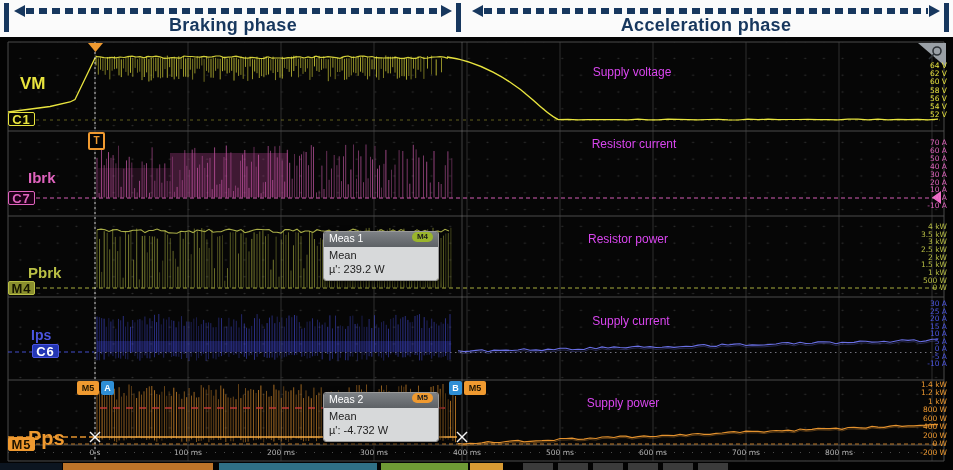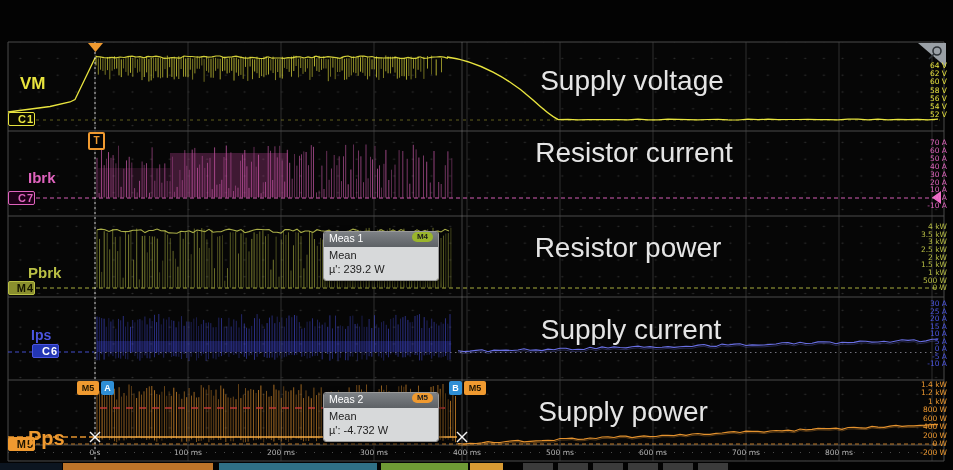--- a/index.html
+++ b/index.html
@@ -15,23 +15,23 @@
   .ah.l{left:0;border-right:11px solid #17375e}
   .ah.r{right:0;border-left:11px solid #17375e}
   .phase-label{position:absolute;top:15px;left:0;right:0;text-align:center;
                font-size:18px;font-weight:bold;color:#17375e;letter-spacing:.3px}
   
   .screen{position:absolute;left:8px;top:42px;width:936px;height:419px;background-color:#060606;
           background-image:radial-gradient(#2d2d2d .8px,transparent 1.15px);
           background-size:18.7px 16.8px;background-position:3px 8px}
   svg.traces{position:absolute;left:0;top:0;pointer-events:none}
   .chname{position:absolute;font-weight:bold;white-space:nowrap}
-  .annot{position:absolute;transform:translateX(-50%);color:#e5e5e5;font-size:28px;white-space:nowrap}
-  .badge{position:absolute;width:27px;height:14px;font-size:11px;font-weight:bold;line-height:13px;
-         text-align:right;border-radius:2px;letter-spacing:1px;box-sizing:border-box}
+  .annot{position:absolute;transform:translateX(-50%);color:#d946ef;font-size:12px;white-space:nowrap}
+  .badge{position:absolute;width:27px;height:14px;font-size:13px;font-weight:bold;line-height:13px;
+         text-align:center;border-radius:2px;letter-spacing:1px;box-sizing:border-box}
   .tbadge{position:absolute;left:88px;top:132px;width:13px;height:14px;border:2px solid #f09a30;
           color:#f09a30;font-size:10px;font-weight:bold;line-height:13px;text-align:center;
           background:#050505;border-radius:2px;box-sizing:content-box}
   .cbadge{position:absolute;height:14px;font-size:9px;font-weight:bold;line-height:14px;
           text-align:center;border-radius:2px}
   .sl{position:absolute;right:6px;font-size:7.5px;line-height:8px;white-space:nowrap;text-align:right;
       font-family:"DejaVu Sans",sans-serif}
   .tl{position:absolute;font-size:7.5px;color:#b3b3b3;transform:translateX(-50%);white-space:nowrap;
       font-family:"DejaVu Sans",sans-serif}
   .meas{position:absolute;width:114px;border:1px solid #9a9a9a;border-radius:3px;overflow:hidden;
@@ -41,20 +41,41 @@
   .meas-title{font-size:10.5px}
   .pill{border-radius:7px;font-size:8px;font-weight:bold;color:#1c1c1c;padding:0 5px;height:10px;line-height:10px}
   .meas-body{background:#d7d9da;color:#222;padding:1px 5px 3px;line-height:1.3;font-size:11px}
   .seg{position:absolute;top:463px;height:7px}
 </style>
 </head>
 <body>
 
 <div class="stage">
 
+  <div class="banner">
+    <div class="vbar" style="left:4px"></div>
+    <div class="vbar" style="left:456px"></div>
+    <div class="vbar" style="left:944px"></div>
+    <div class="phase" style="left:14px;width:438px">
+      <div>
+        <span class="ah l"></span>
+        <span class="dashline"></span>
+        <span class="ah r"></span>
+      </div>
+      <div class="phase-label">Braking phase</div>
+    </div>
+    <div class="phase" style="left:472px;width:468px">
+      <div>
+        <span class="ah l"></span>
+        <span class="dashline"></span>
+        <span class="ah r"></span>
+      </div>
+      <div class="phase-label">Acceleration phase</div>
+    </div>
+  </div>
 
   <div class="screen"></div>
 
   <svg class="traces" id="traces" width="953" height="470" viewBox="0 0 953 470">
       <line x1="95" y1="42" x2="95" y2="461" stroke="#2e2e2e" stroke-width="1"></line>
       <line x1="188" y1="42" x2="188" y2="461" stroke="#2e2e2e" stroke-width="1"></line>
       <line x1="281" y1="42" x2="281" y2="461" stroke="#2e2e2e" stroke-width="1"></line>
       <line x1="374" y1="42" x2="374" y2="461" stroke="#2e2e2e" stroke-width="1"></line>
       <line x1="467" y1="42" x2="467" y2="461" stroke="#2e2e2e" stroke-width="1"></line>
       <line x1="560" y1="42" x2="560" y2="461" stroke="#2e2e2e" stroke-width="1"></line>

